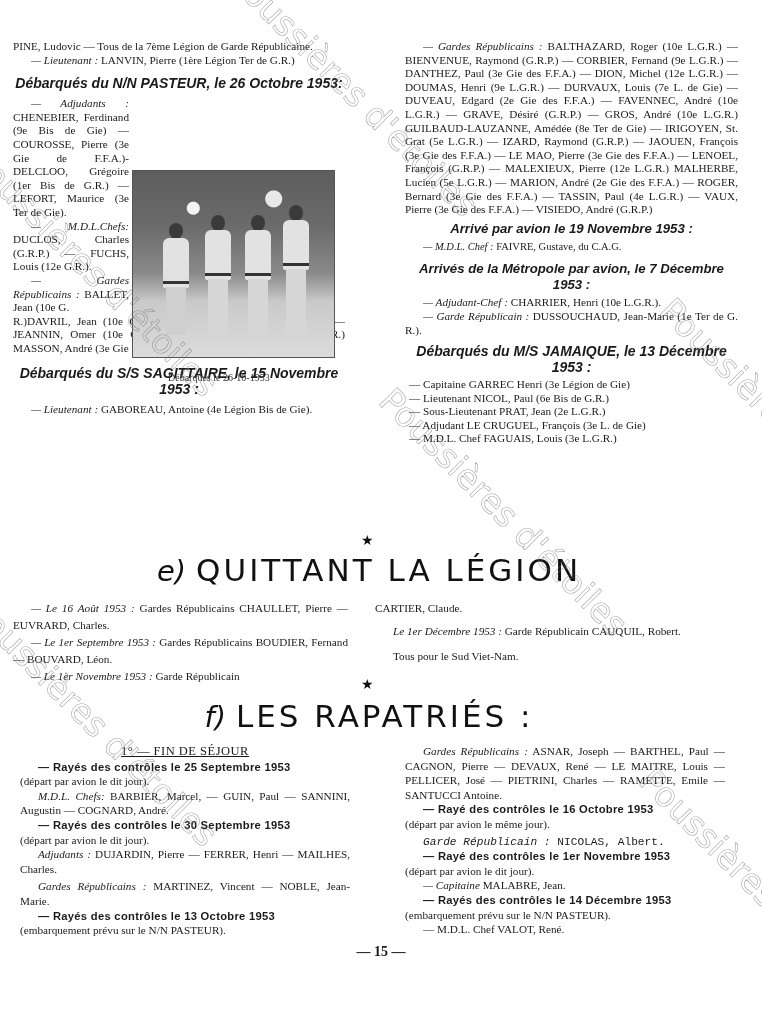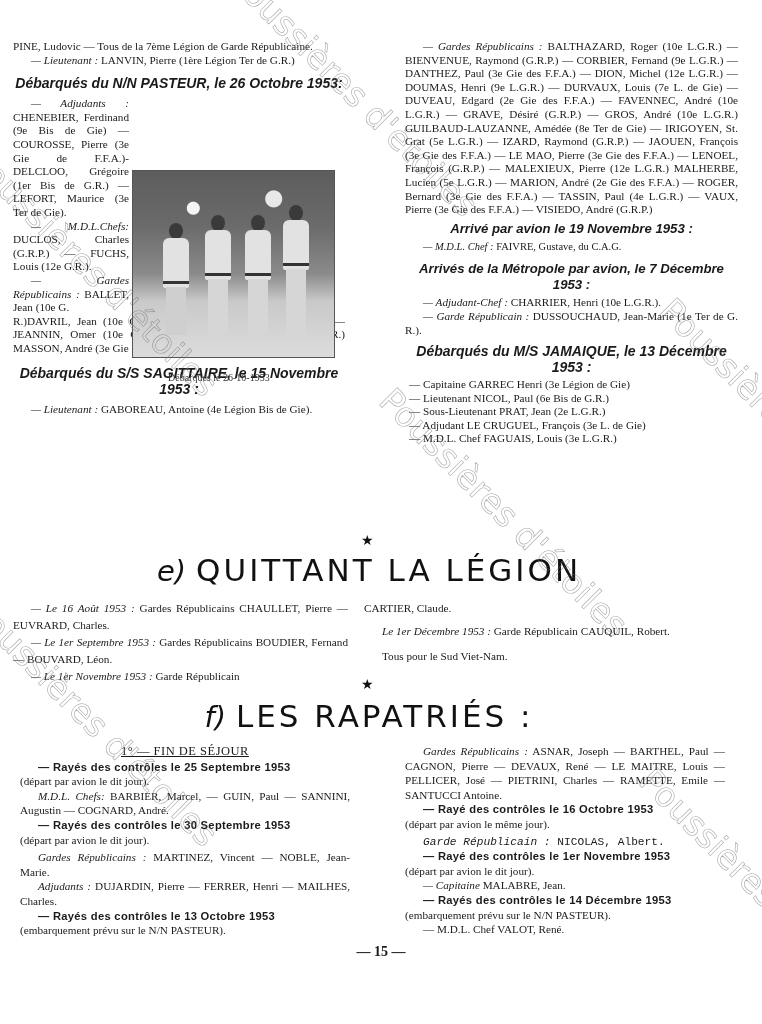--- a/index.html
+++ b/index.html
@@ -123,39 +123,39 @@
 
   <div class="star" style="left:361px;top:532px;">★</div>
   <div class="section-title" style="top:552px;">
     <span class="lt">e)</span><span>QUITTANT LA LÉGION</span>
   </div>
   <div class="col2" style="left:13px;top:600px;width:335px;line-height:17px;">
     <p class="ind"><span class="rank">— Le 16 Août 1953 :</span> <span>Gardes Républicains CHAULLET, Pierre — EUVRARD, Charles.</span></p>
     <p class="ind"><span class="rank">— Le 1er Septembre 1953 :</span> <span>Gardes Républicains BOUDIER, Fernand — BOUVARD, Léon.</span></p>
     <p class="ind"><span class="rank">— Le 1er Novembre 1953 :</span> <span>Garde Républicain</span></p>
   </div>
-  <div class="col2" style="left:364px;top:600px;width:340px;line-height:17px;">
+  <div class="col2" style="left:375px;top:600px;width:340px;line-height:17px;">
     <p>CARTIER, Claude.</p>
     <p class="ind" style="margin-top:6px;"><span class="rank">Le 1er Décembre 1953 :</span> <span>Garde Républicain CAUQUIL, Robert.</span></p>
     <p class="ind" style="margin-top:8px;">Tous pour le Sud Viet-Nam.</p>
   </div>
 
   <div class="star" style="left:361px;top:676px;">★</div>
   <div class="section-title" style="top:698px;">
     <span class="lt">f)</span><span>LES RAPATRIÉS :</span>
   </div>
   <div class="col2" style="left:20px;top:744px;width:330px;line-height:14.6px;">
     <div class="sub-hd">1° — FIN DE SÉJOUR</div>
     <p class="ind rayes">— Rayés des contrôles le 25 Septembre 1953</p>
     <p>(départ par avion le dit jour).</p>
     <p class="ind"><span class="rank">M.D.L. Chefs:</span> <span>BARBIER, Marcel, — GUIN, Paul — SANNINI, Augustin — COGNARD, André.</span></p>
     <p class="ind rayes">— Rayés des contrôles le 30 Septembre 1953</p>
     <p>(départ par avion le dit jour).</p>
+    <p class="ind"><span class="rank">Adjudants :</span> <span>DUJARDIN, Pierre — FERRER, Henri — MAILHES, Charles.</span></p>
     <p class="ind" style="margin-top:3px;"><span class="rank">Gardes Républicains :</span> <span>MARTINEZ, Vincent — NOBLE, Jean-Marie.</span></p>
-    <p class="ind"><span class="rank">Adjudants :</span> <span>DUJARDIN, Pierre — FERRER, Henri — MAILHES, Charles.</span></p>
     <p class="ind rayes">— Rayés des contrôles le 13 Octobre 1953</p>
     <p>(embarquement prévu sur le N/N PASTEUR).</p>
   </div>
   <div class="col2" style="left:405px;top:744px;width:320px;line-height:14.6px;">
     <p class="ind"><span class="rank">Gardes Républicains :</span> <span>ASNAR, Joseph — BARTHEL, Paul — CAGNON, Pierre — DEVAUX, René — LE MAITRE, Louis — PELLICER, José — PIETRINI, Charles — RAMETTE, Emile — SANTUCCI Antoine.</span></p>
     <p class="ind rayes">— Rayé des contrôles le 16 Octobre 1953</p>
     <p>(départ par avion le même jour).</p>
     <p class="ind" style="margin-top:3px;font-family:Liberation Mono, monospace;"><span class="rank">Garde Républicain :</span> <span>NICOLAS, Albert.</span></p>
     <p class="ind rayes">— Rayé des contrôles le 1er Novembre 1953</p>
     <p>(départ par avion le dit jour).</p>

